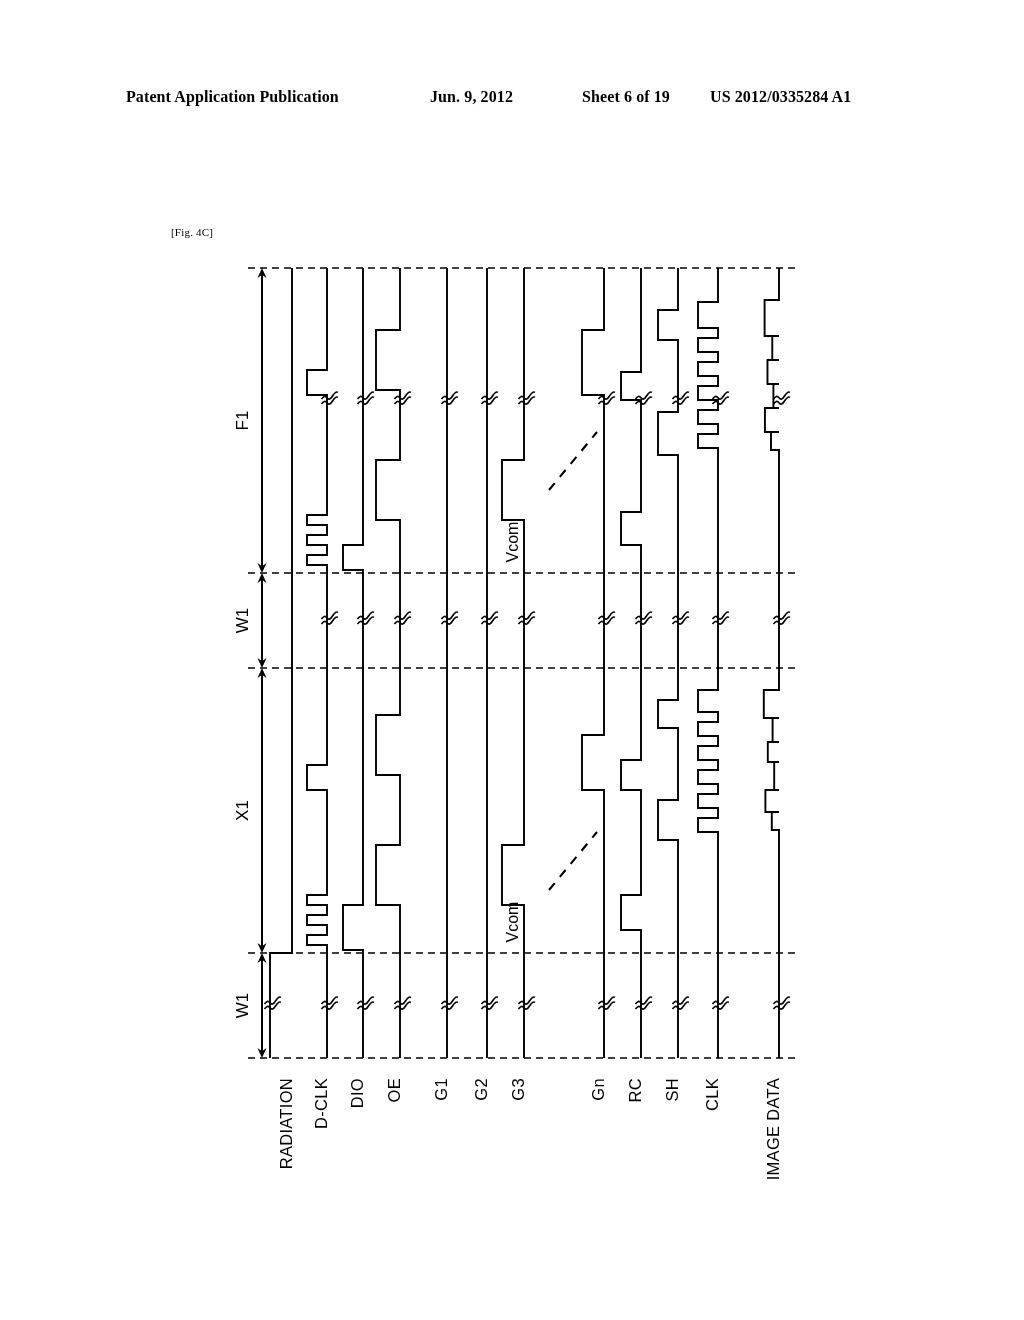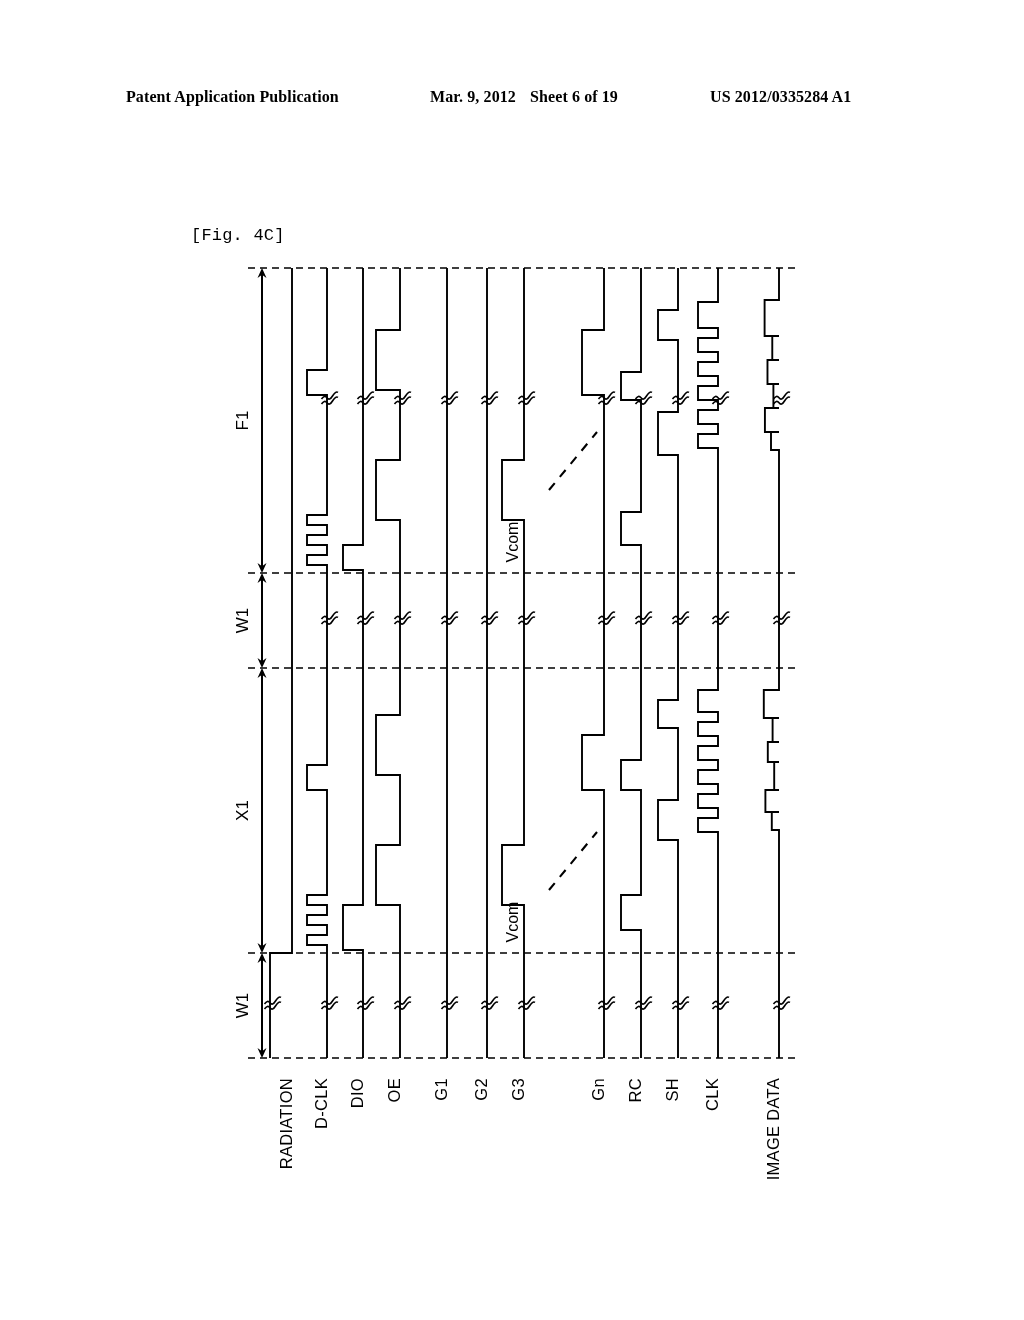--- a/index.html
+++ b/index.html
@@ -35,36 +35,35 @@
   #page-header .hdr-pub {
     position: absolute;
     left: 126px;
   }
   #page-header .hdr-date {
     position: absolute;
     left: 430px;
   }
   #page-header .hdr-sheet {
     position: absolute;
-    left: 530px;
+    left: 582px;
   }
   #page-header .hdr-patnum {
     position: absolute;
     left: 710px;
   }
 
   
   #fig-label {
     position: absolute;
     left: 171px;
     top: 226px;
-    font-family: Liberation Mono, monospace;
-    font-size: 17px;
+    font-family: Liberation Serif, serif;
+    font-size: 11px;
     letter-spacing: 0.2px;
-    margin-left: 20px;
   }
 
   
   #figure-canvas {
     position: absolute;
     left: 0;
     top: 0;
     width: 1024px;
     height: 1320px;
   }
@@ -85,21 +84,21 @@
     font-family: "Liberation Sans", "DejaVu Sans", sans-serif;
     font-size: 16px;
     fill: #000000;
   }
 </style>
 </head>
 <body>
 
 <div id="page-header">
   <span class="hdr-pub">Patent Application Publication</span>
-  <span class="hdr-date">Mar. 9, 2012</span>
+  <span class="hdr-date">Jun. 9, 2012</span>
   <span class="hdr-sheet">Sheet 6 of 19</span>
   <span class="hdr-patnum">US 2012/0335284 A1</span>
 </div>
 
 <div id="fig-label">[Fig. 4C]</div>
 
 <div id="figure-canvas">
   <svg id="chart-svg" width="1024" height="1320" viewBox="0 0 1024 1320">
     <g id="g-boundaries">
         <line x1="248" y1="1058" x2="800" y2="1058" stroke="#000000" stroke-width="1.3" stroke-dasharray="7,5"></line>

